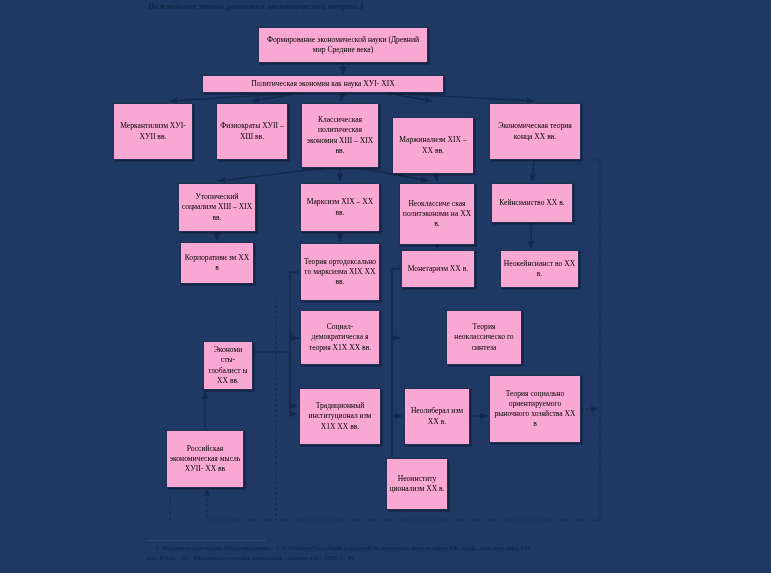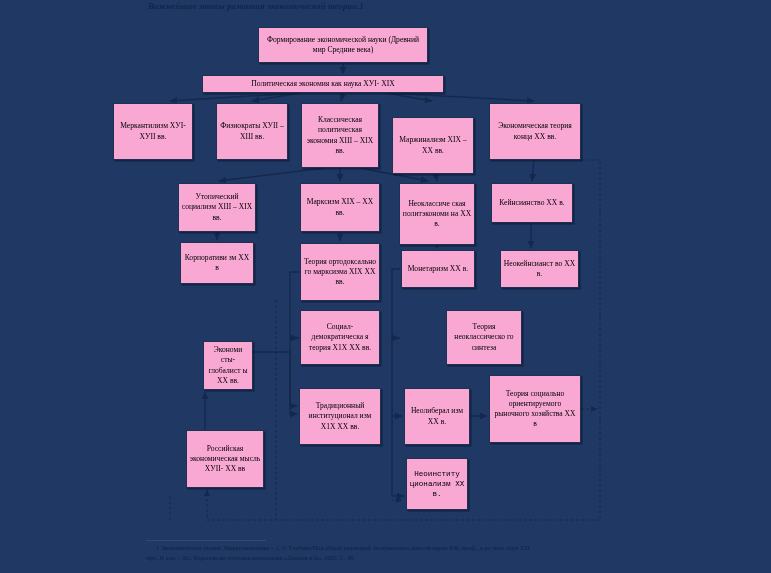--- a/index.html
+++ b/index.html
@@ -181,24 +181,24 @@
       </div>
       <div class="box" style="left: 299px; top: 388px; width: 82px; height: 57px;">
         <span>Традиционный институционал изм X1X     XX вв.</span>
       </div>
       <div class="box" style="left: 404px; top: 388px; width: 66px; height: 57px;">
         <span>Неолиберал изм XX в.</span>
       </div>
       <div class="box" style="left: 489px; top: 375px; width: 92px; height: 68px;">
         <span>Теория социально ориентируемого рыночного хозяйства XX в</span>
       </div>
-      <div class="box" style="left: 166px; top: 430px; width: 78px; height: 58px; margin-left: 20px;">
+      <div class="box" style="left: 166px; top: 430px; width: 78px; height: 58px;">
         <span>Российская экономическая мысль ХУII- XX вв</span>
       </div>
-      <div class="box" style="left: 406px; top: 458px; width: 62px; height: 52px; font-family: Liberation Mono, monospace;">
+      <div class="box" style="left: 386px; top: 458px; width: 62px; height: 52px;">
         <span>Неоинститу ционализм XX в.</span>
       </div>
     </div>
 
   <div class="fn-rule"></div>
   <div class="footnote">
     <span class="indent">1 Экономическая теория. Микроэкономика – 1, 2: Учебник/Под общей редакцией Заслуженного деятеля науки Р.Ф, проф., д-ра экон. наук Г.П.</span>
     <span>жур. И доп. – М.: Издательско-торговая корпорация «Дашков и К», 2005. С. 48.</span>
   </div>
 

